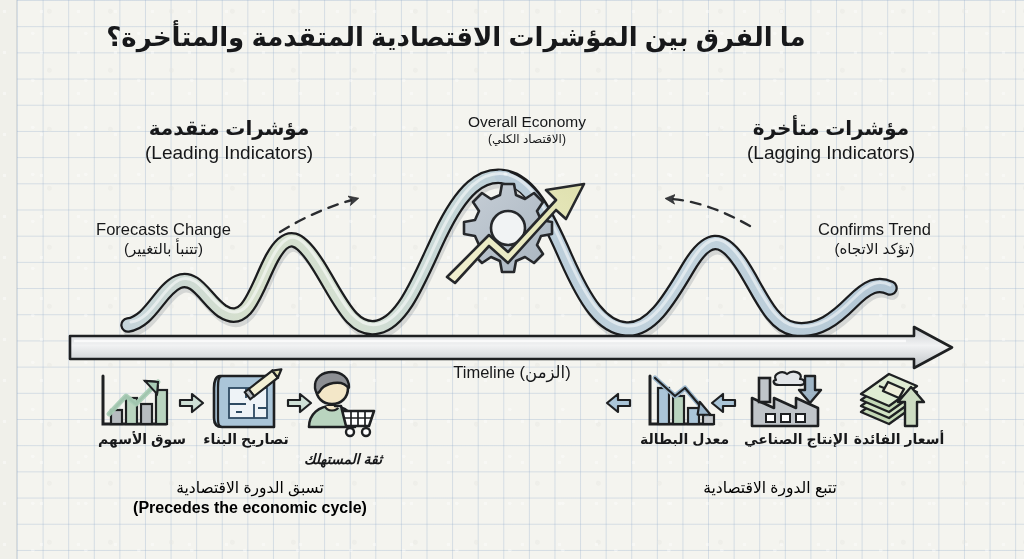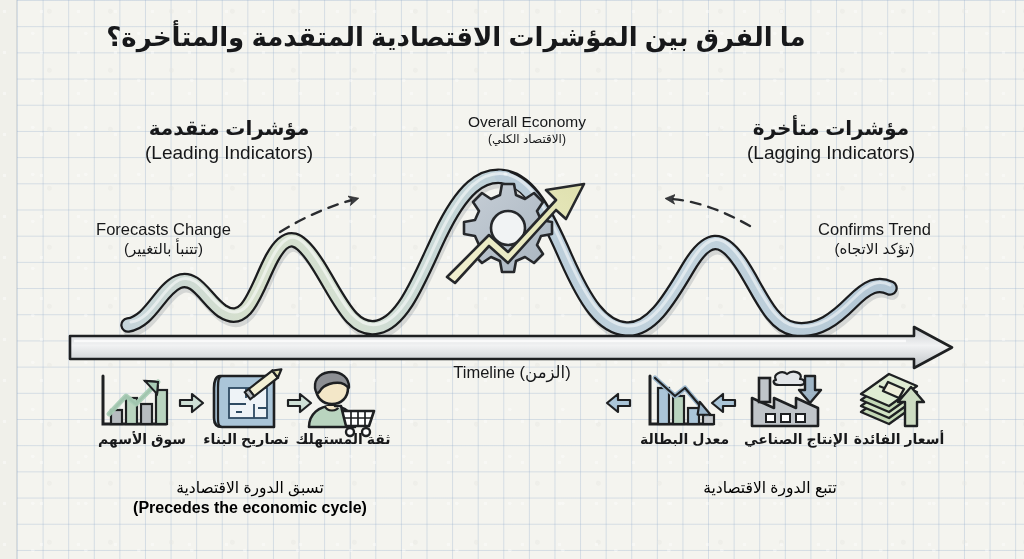--- a/index.html
+++ b/index.html
@@ -307,21 +307,21 @@
     <div class="sub-ar">(تؤكد الاتجاه)</div>
   </div>
 
   <div class="txt sub-block" id="forecasts">
     <div class="sub-en">Forecasts Change</div>
     <div class="sub-ar">(تتنبأ بالتغيير)</div>
   </div>
 
   <div class="txt" id="timeline-label">Timeline (الزمن)</div>
 
-  <div class="icon-cap" style="top:431px; left:288px; width:110px;">ثقة المستهلك</div>
+  <div class="icon-cap" style="top:451px; left:288px; width:110px;font-style:italic;">ثقة المستهلك</div>
   <div class="icon-cap" style="top:431px; left:196px; width:100px;">تصاريح البناء</div>
   <div class="icon-cap" style="top:431px; left:92px;  width:100px;">سوق الأسهم</div>
 
   <div class="icon-cap" style="top:431px; left:632px; width:105px;">معدل البطالة</div>
   <div class="icon-cap" style="top:431px; left:737px; width:118px;">الإنتاج الصناعي</div>
   <div class="icon-cap" style="top:431px; left:849px; width:100px;">أسعار الفائدة</div>
 
   <div class="foot-block" id="foot-left">
     <div class="foot-ar">تسبق الدورة الاقتصادية</div>
     <div class="foot-en">(Precedes the economic cycle)</div>

